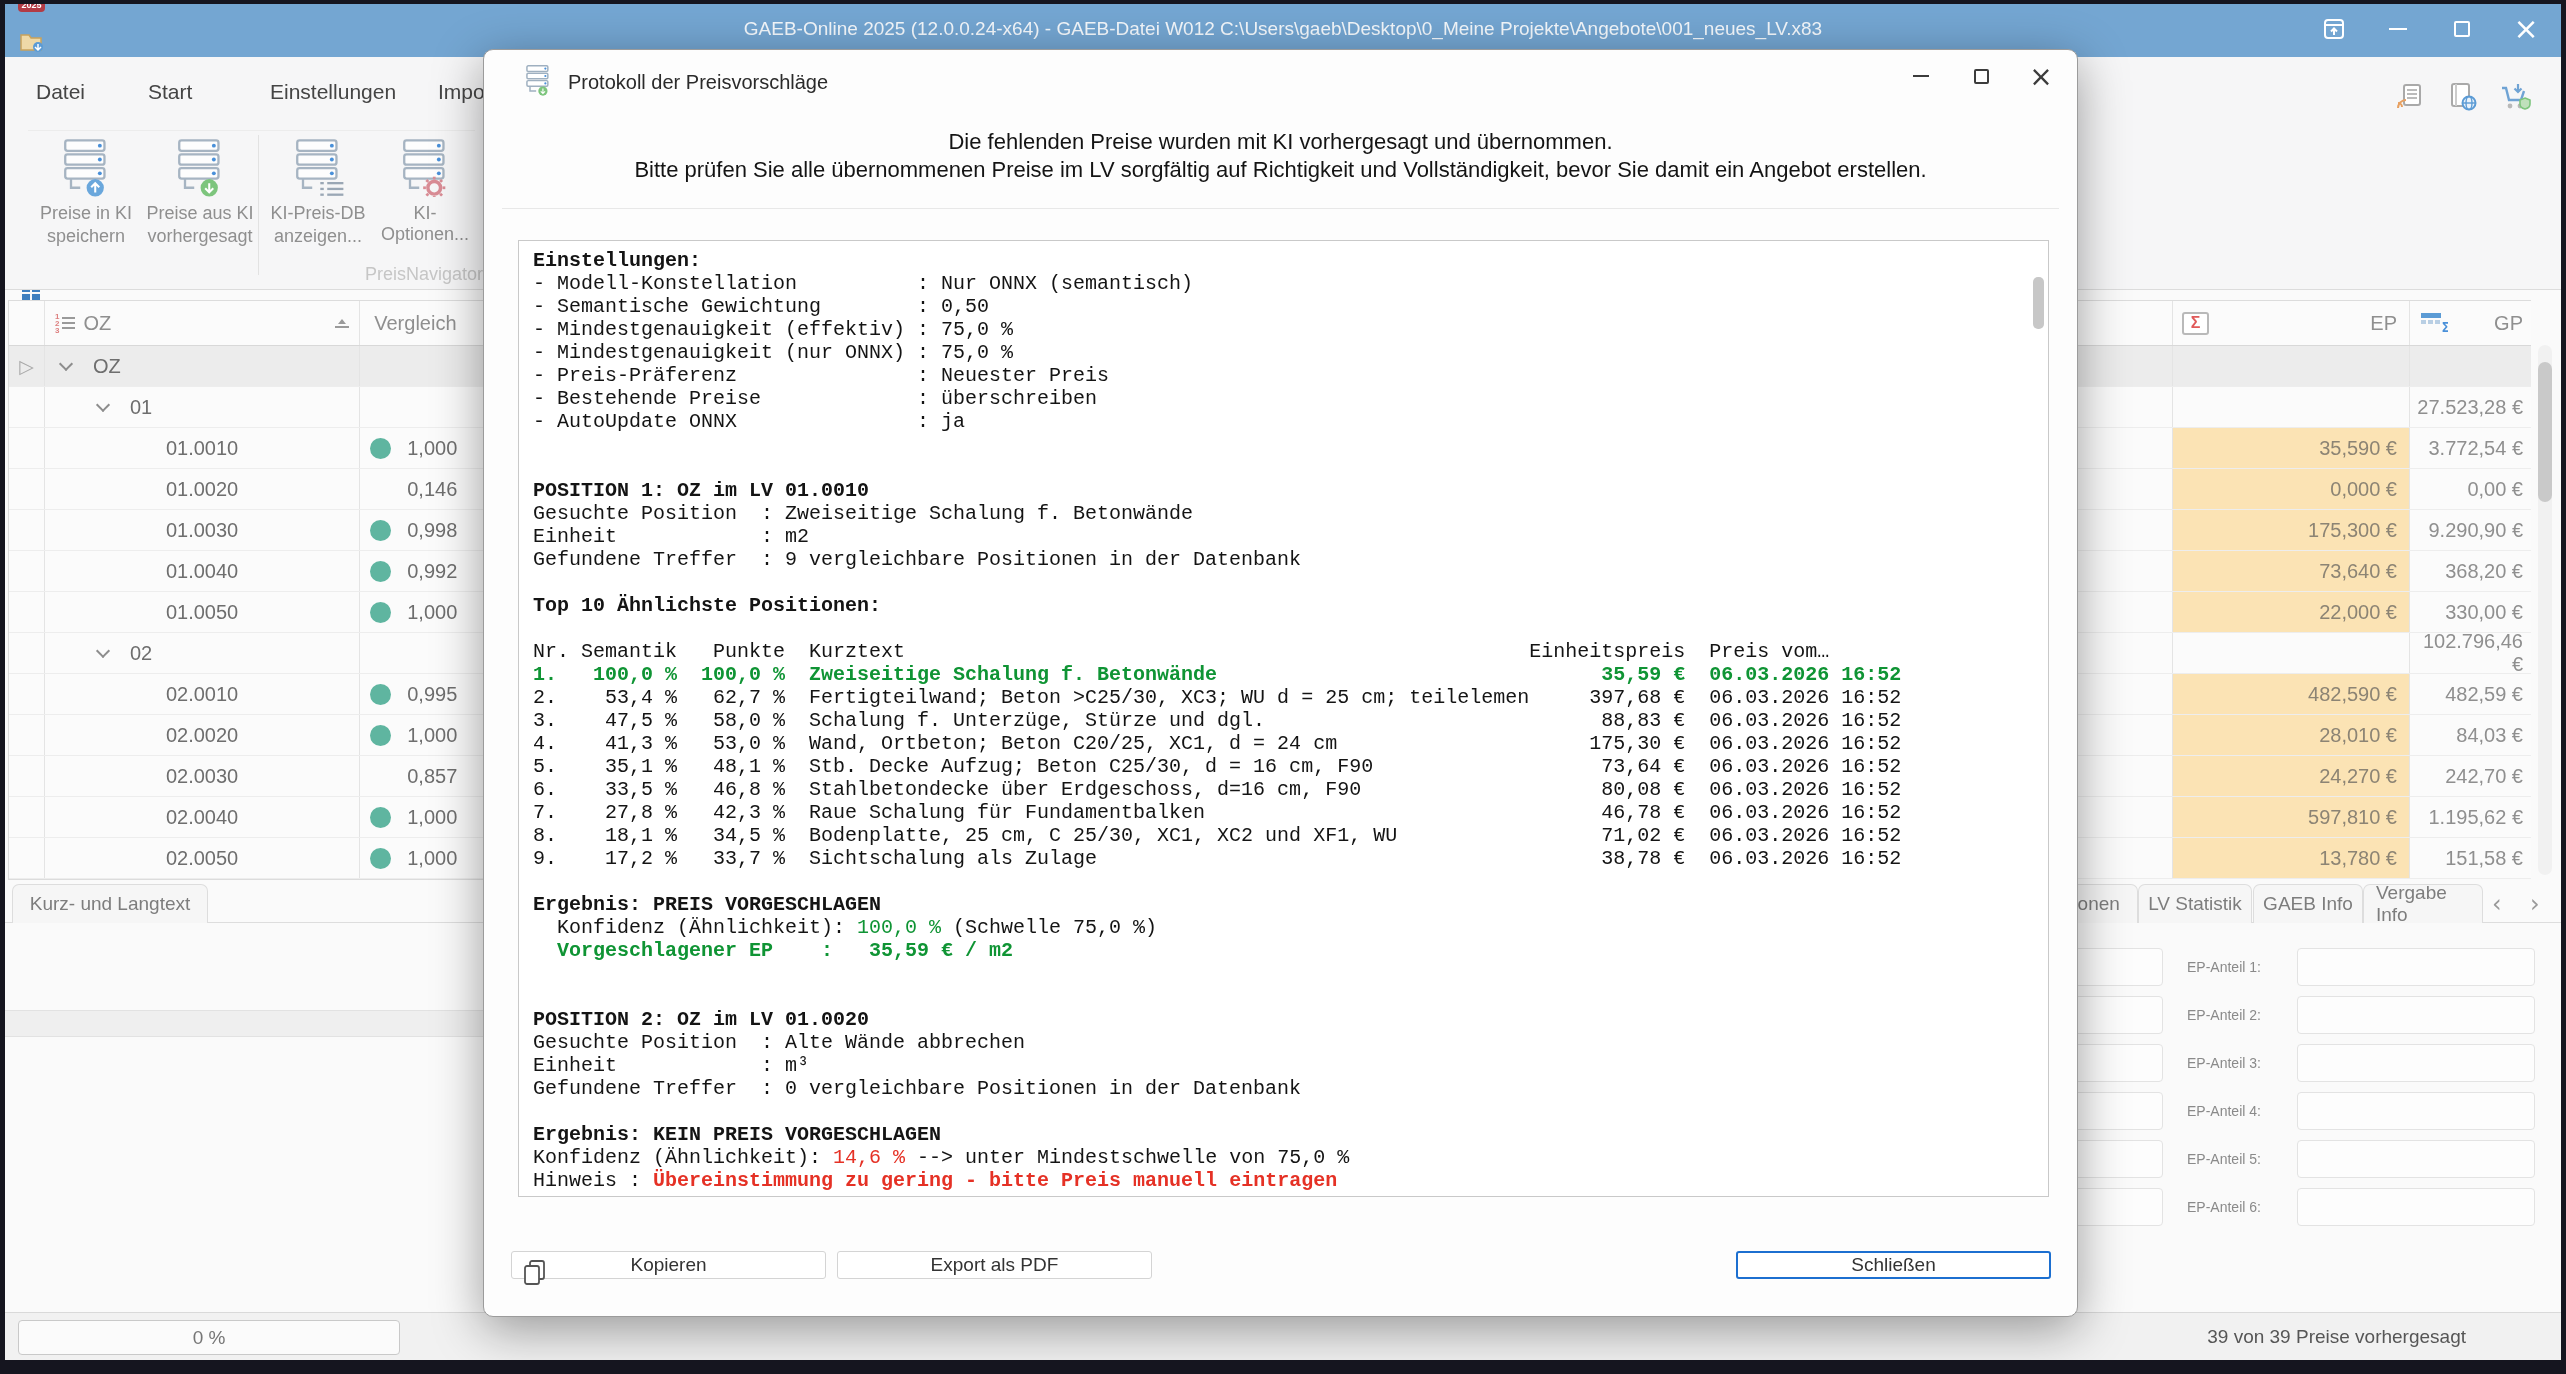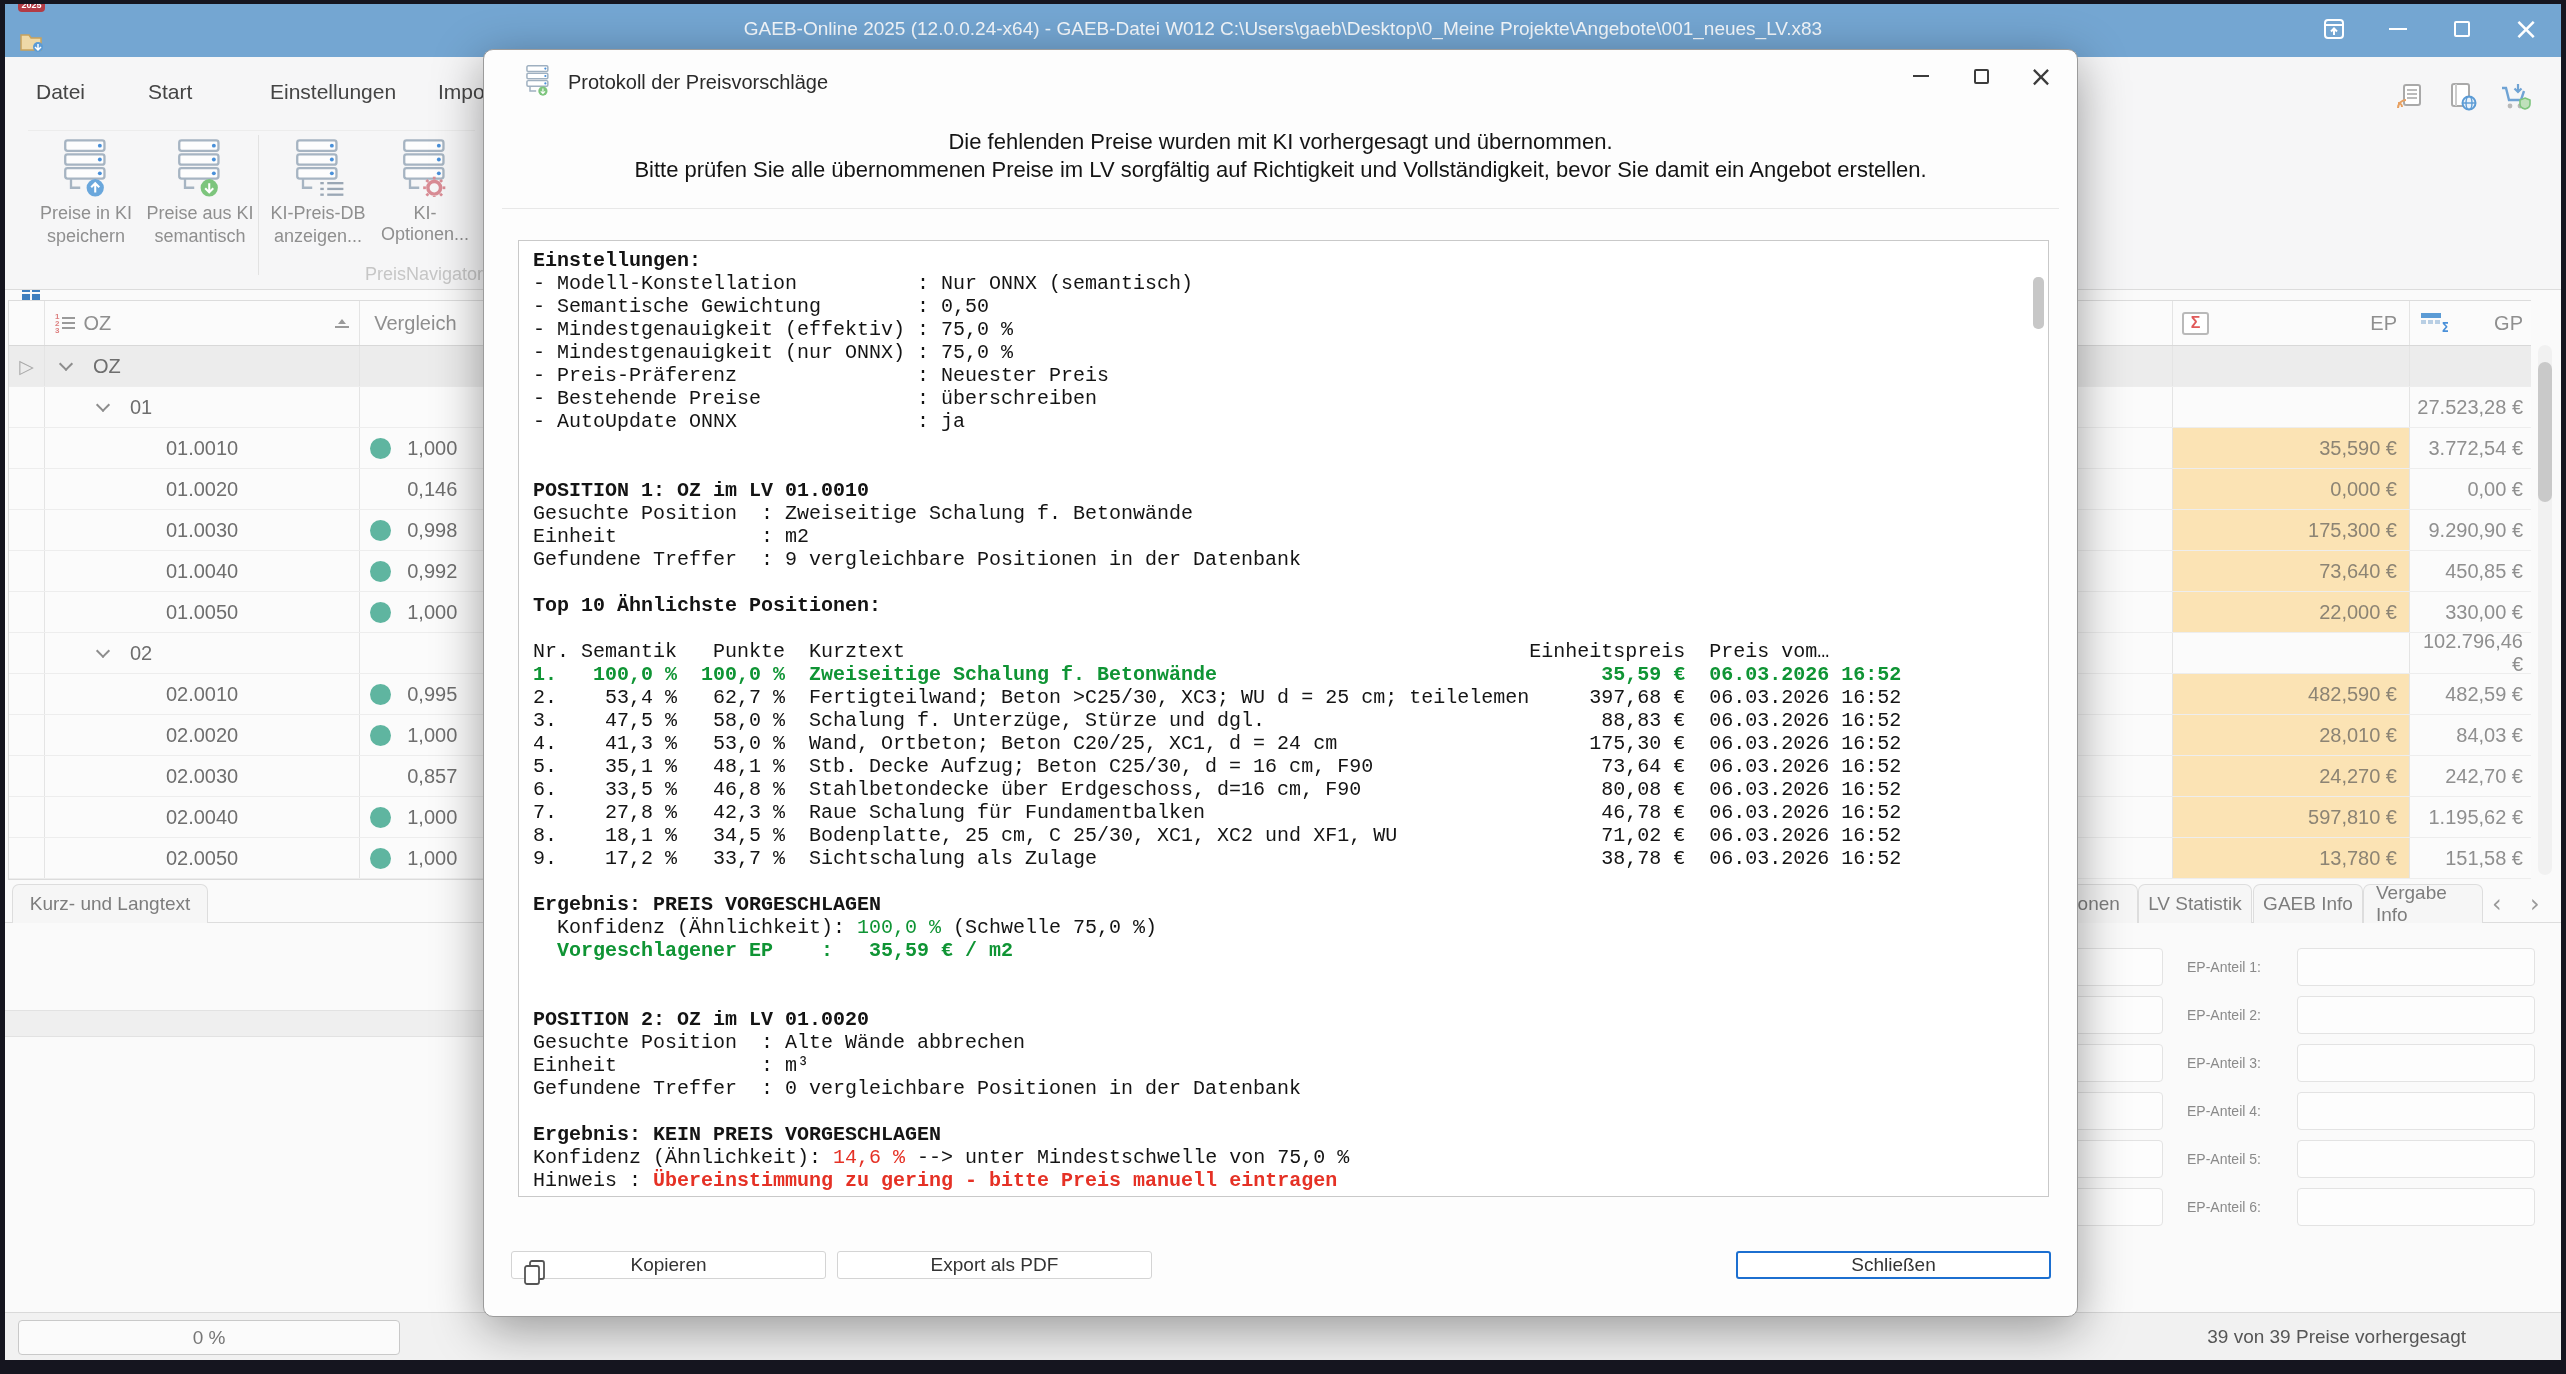--- a/index.html
+++ b/index.html
@@ -287,21 +287,21 @@
               <circle cx="38" cy="7.5" r="1.7" fill="#4a90d9"></circle>
               <rect x="8" y="15" width="34" height="9" rx="2" fill="#fdfdfd" stroke="#a6b4c2" stroke-width="2"></rect>
               <circle cx="38" cy="19.5" r="1.7" fill="#4a90d9"></circle>
               <rect x="8" y="27" width="34" height="9" rx="2" fill="#fdfdfd" stroke="#a6b4c2" stroke-width="2"></rect>
               <circle cx="38" cy="31.5" r="1.7" fill="#4a90d9"></circle>
               <path d="M13 36 v8 h8" fill="none" stroke="#a6b4c2" stroke-width="2"></path>
               <circle cx="34" cy="44" r="7.5" fill="#7dc57d"></circle>
               <path d="M34 40 v8 M30.5 44.5 l3.5 3.5 3.5-3.5" stroke="#fff" stroke-width="1.8" fill="none"></path>
             </svg></div>
           <div class="lbl">Preise aus KI</div>
-          <div class="lbl">semantisch</div>
+          <div class="lbl">vorhergesagt</div>
         </div>
         <div class="vsep"></div>
         <div class="rbtn" style="width: 114px;">
           <div><svg width="60" height="60" viewBox="0 0 52 52">
               <rect x="8" y="3" width="34" height="9" rx="2" fill="#fdfdfd" stroke="#a6b4c2" stroke-width="2"></rect>
               <circle cx="38" cy="7.5" r="1.7" fill="#4a90d9"></circle>
               <rect x="8" y="15" width="34" height="9" rx="2" fill="#fdfdfd" stroke="#a6b4c2" stroke-width="2"></rect>
               <circle cx="38" cy="19.5" r="1.7" fill="#4a90d9"></circle>
               <rect x="8" y="27" width="34" height="9" rx="2" fill="#fdfdfd" stroke="#a6b4c2" stroke-width="2"></rect>
               <circle cx="38" cy="31.5" r="1.7" fill="#4a90d9"></circle>
@@ -566,21 +566,21 @@
           <div class="cell-gp">
             <span class="gp-val">9.290,90 €</span>
           </div>
         </div>
         <div class="rrow leaf">
           <div class="cell-stub"></div>
           <div class="cell-ep orange">
             <span class="ep-val">73,640 €</span>
           </div>
           <div class="cell-gp">
-            <span class="gp-val">450,85 €</span>
+            <span class="gp-val">368,20 €</span>
           </div>
         </div>
         <div class="rrow leaf">
           <div class="cell-stub"></div>
           <div class="cell-ep orange">
             <span class="ep-val">22,000 €</span>
           </div>
           <div class="cell-gp">
             <span class="gp-val">330,00 €</span>
           </div>

